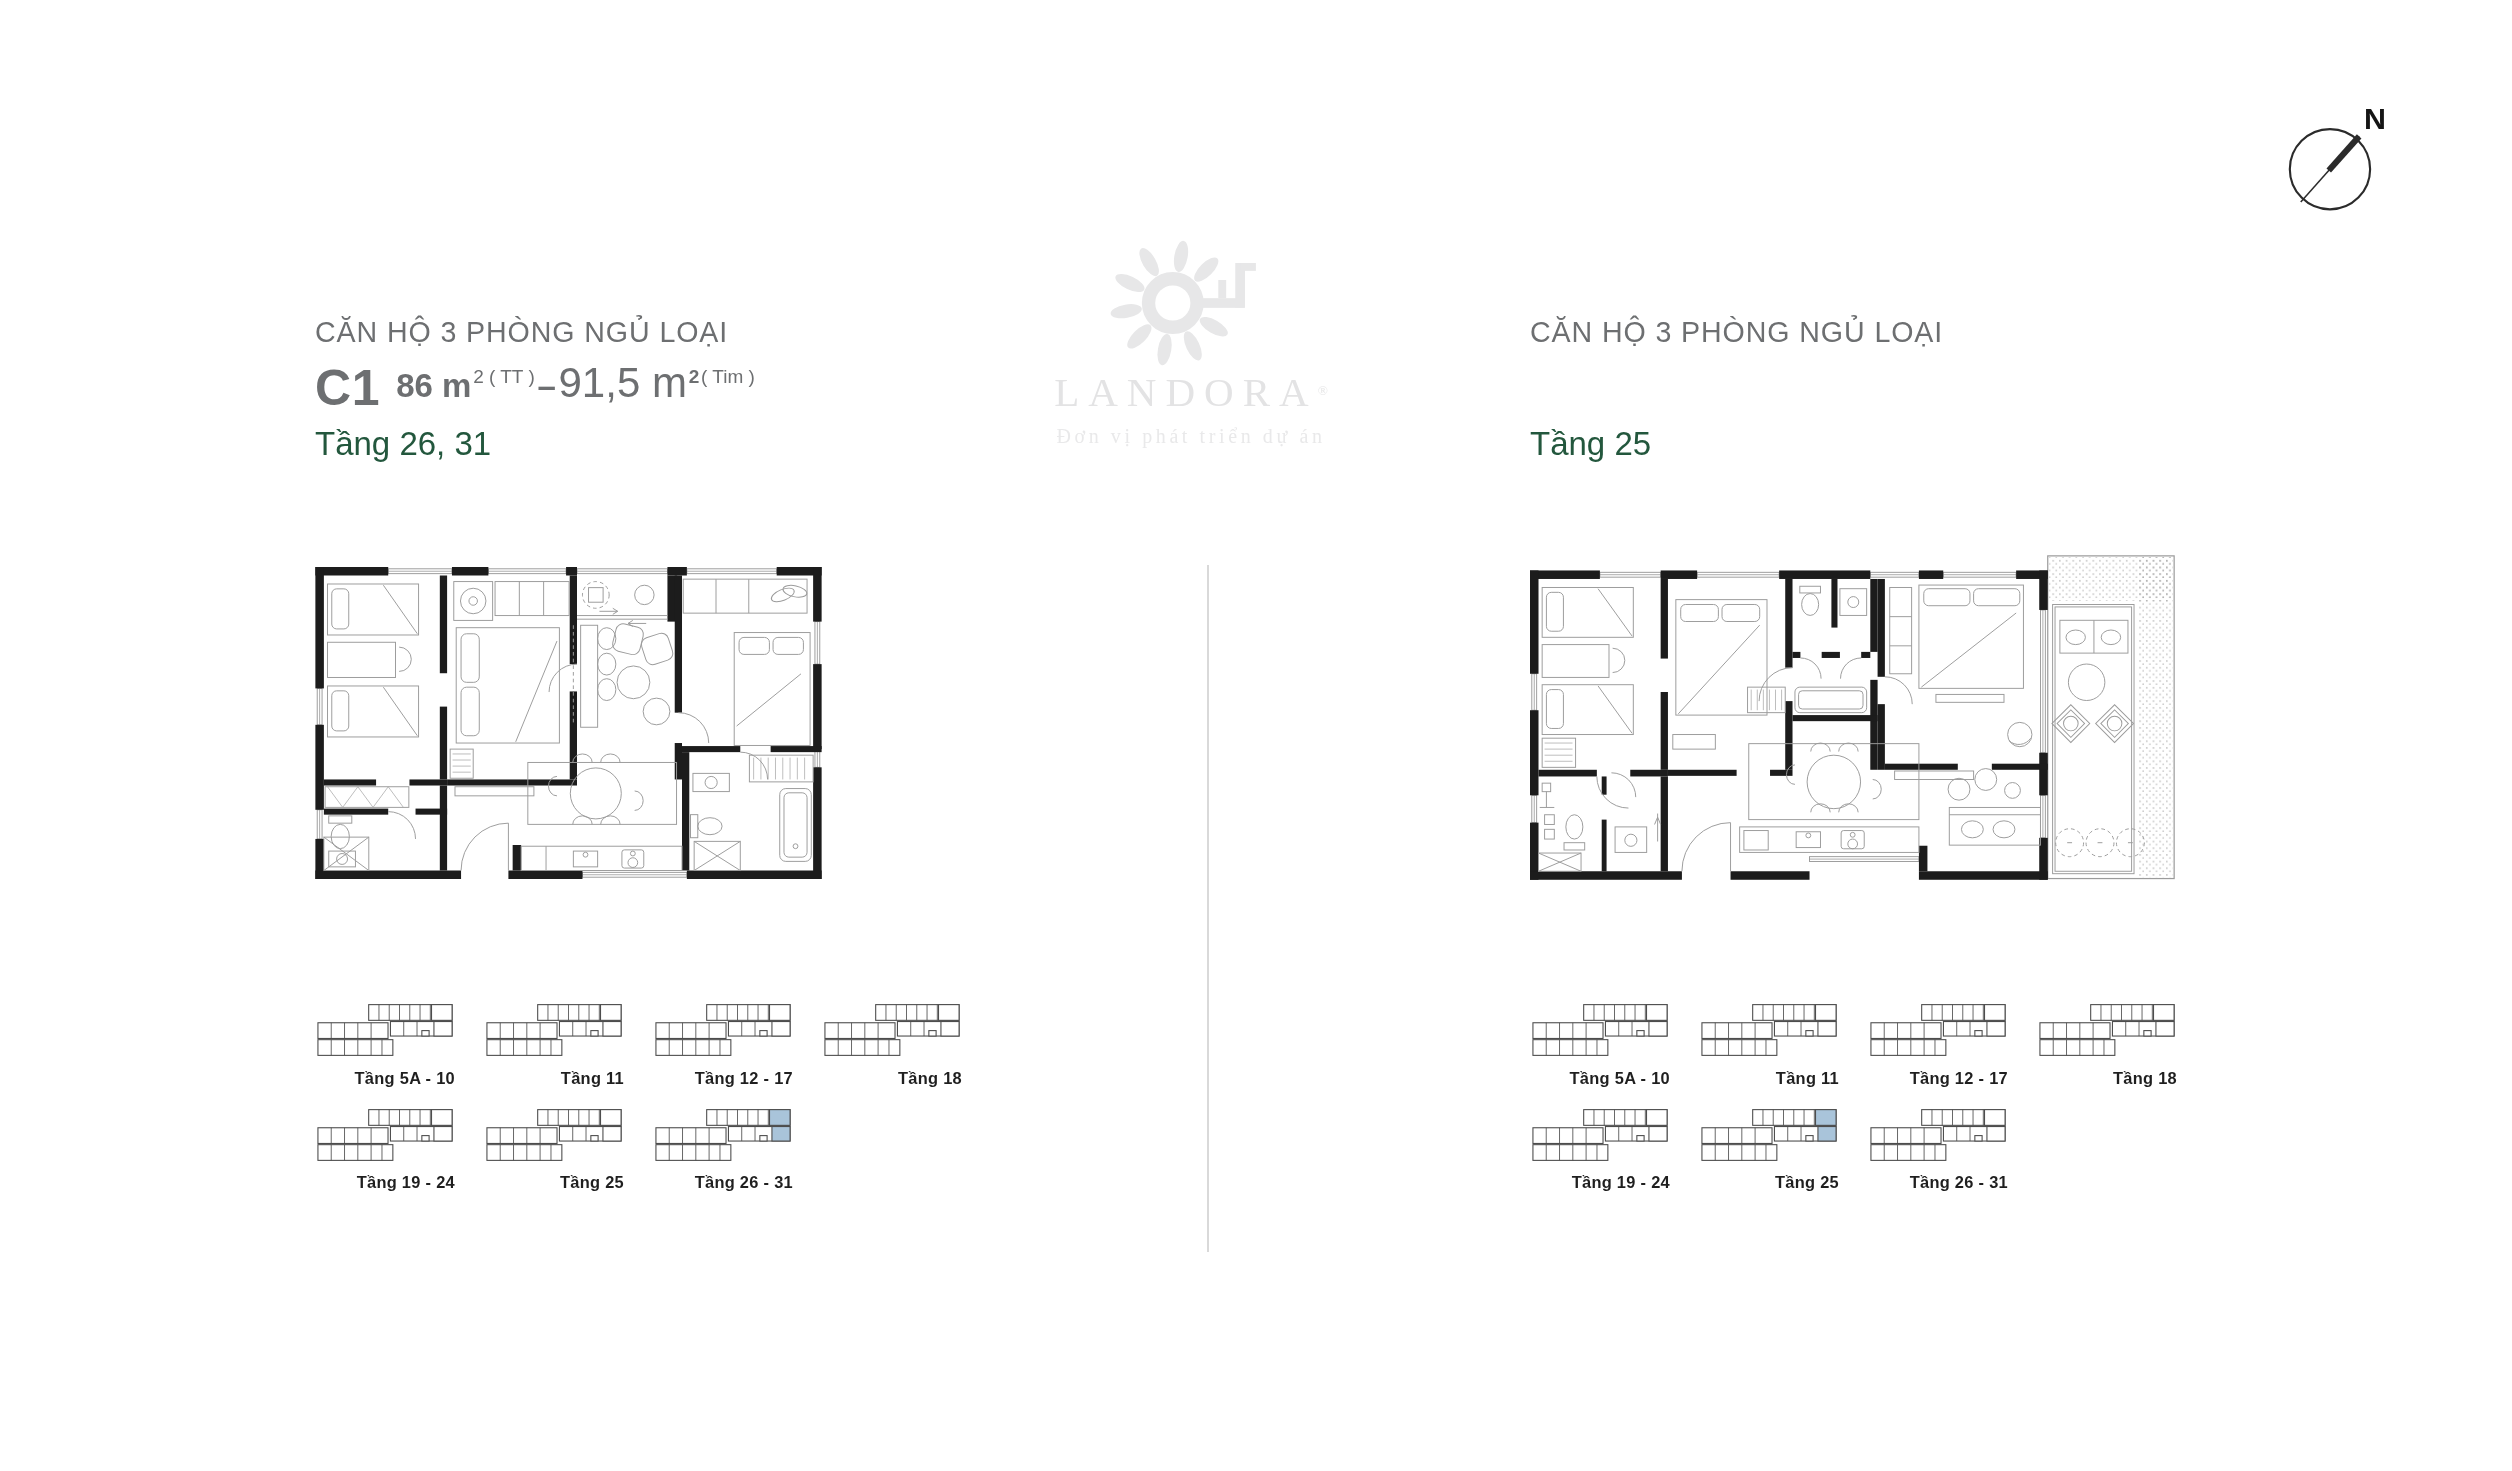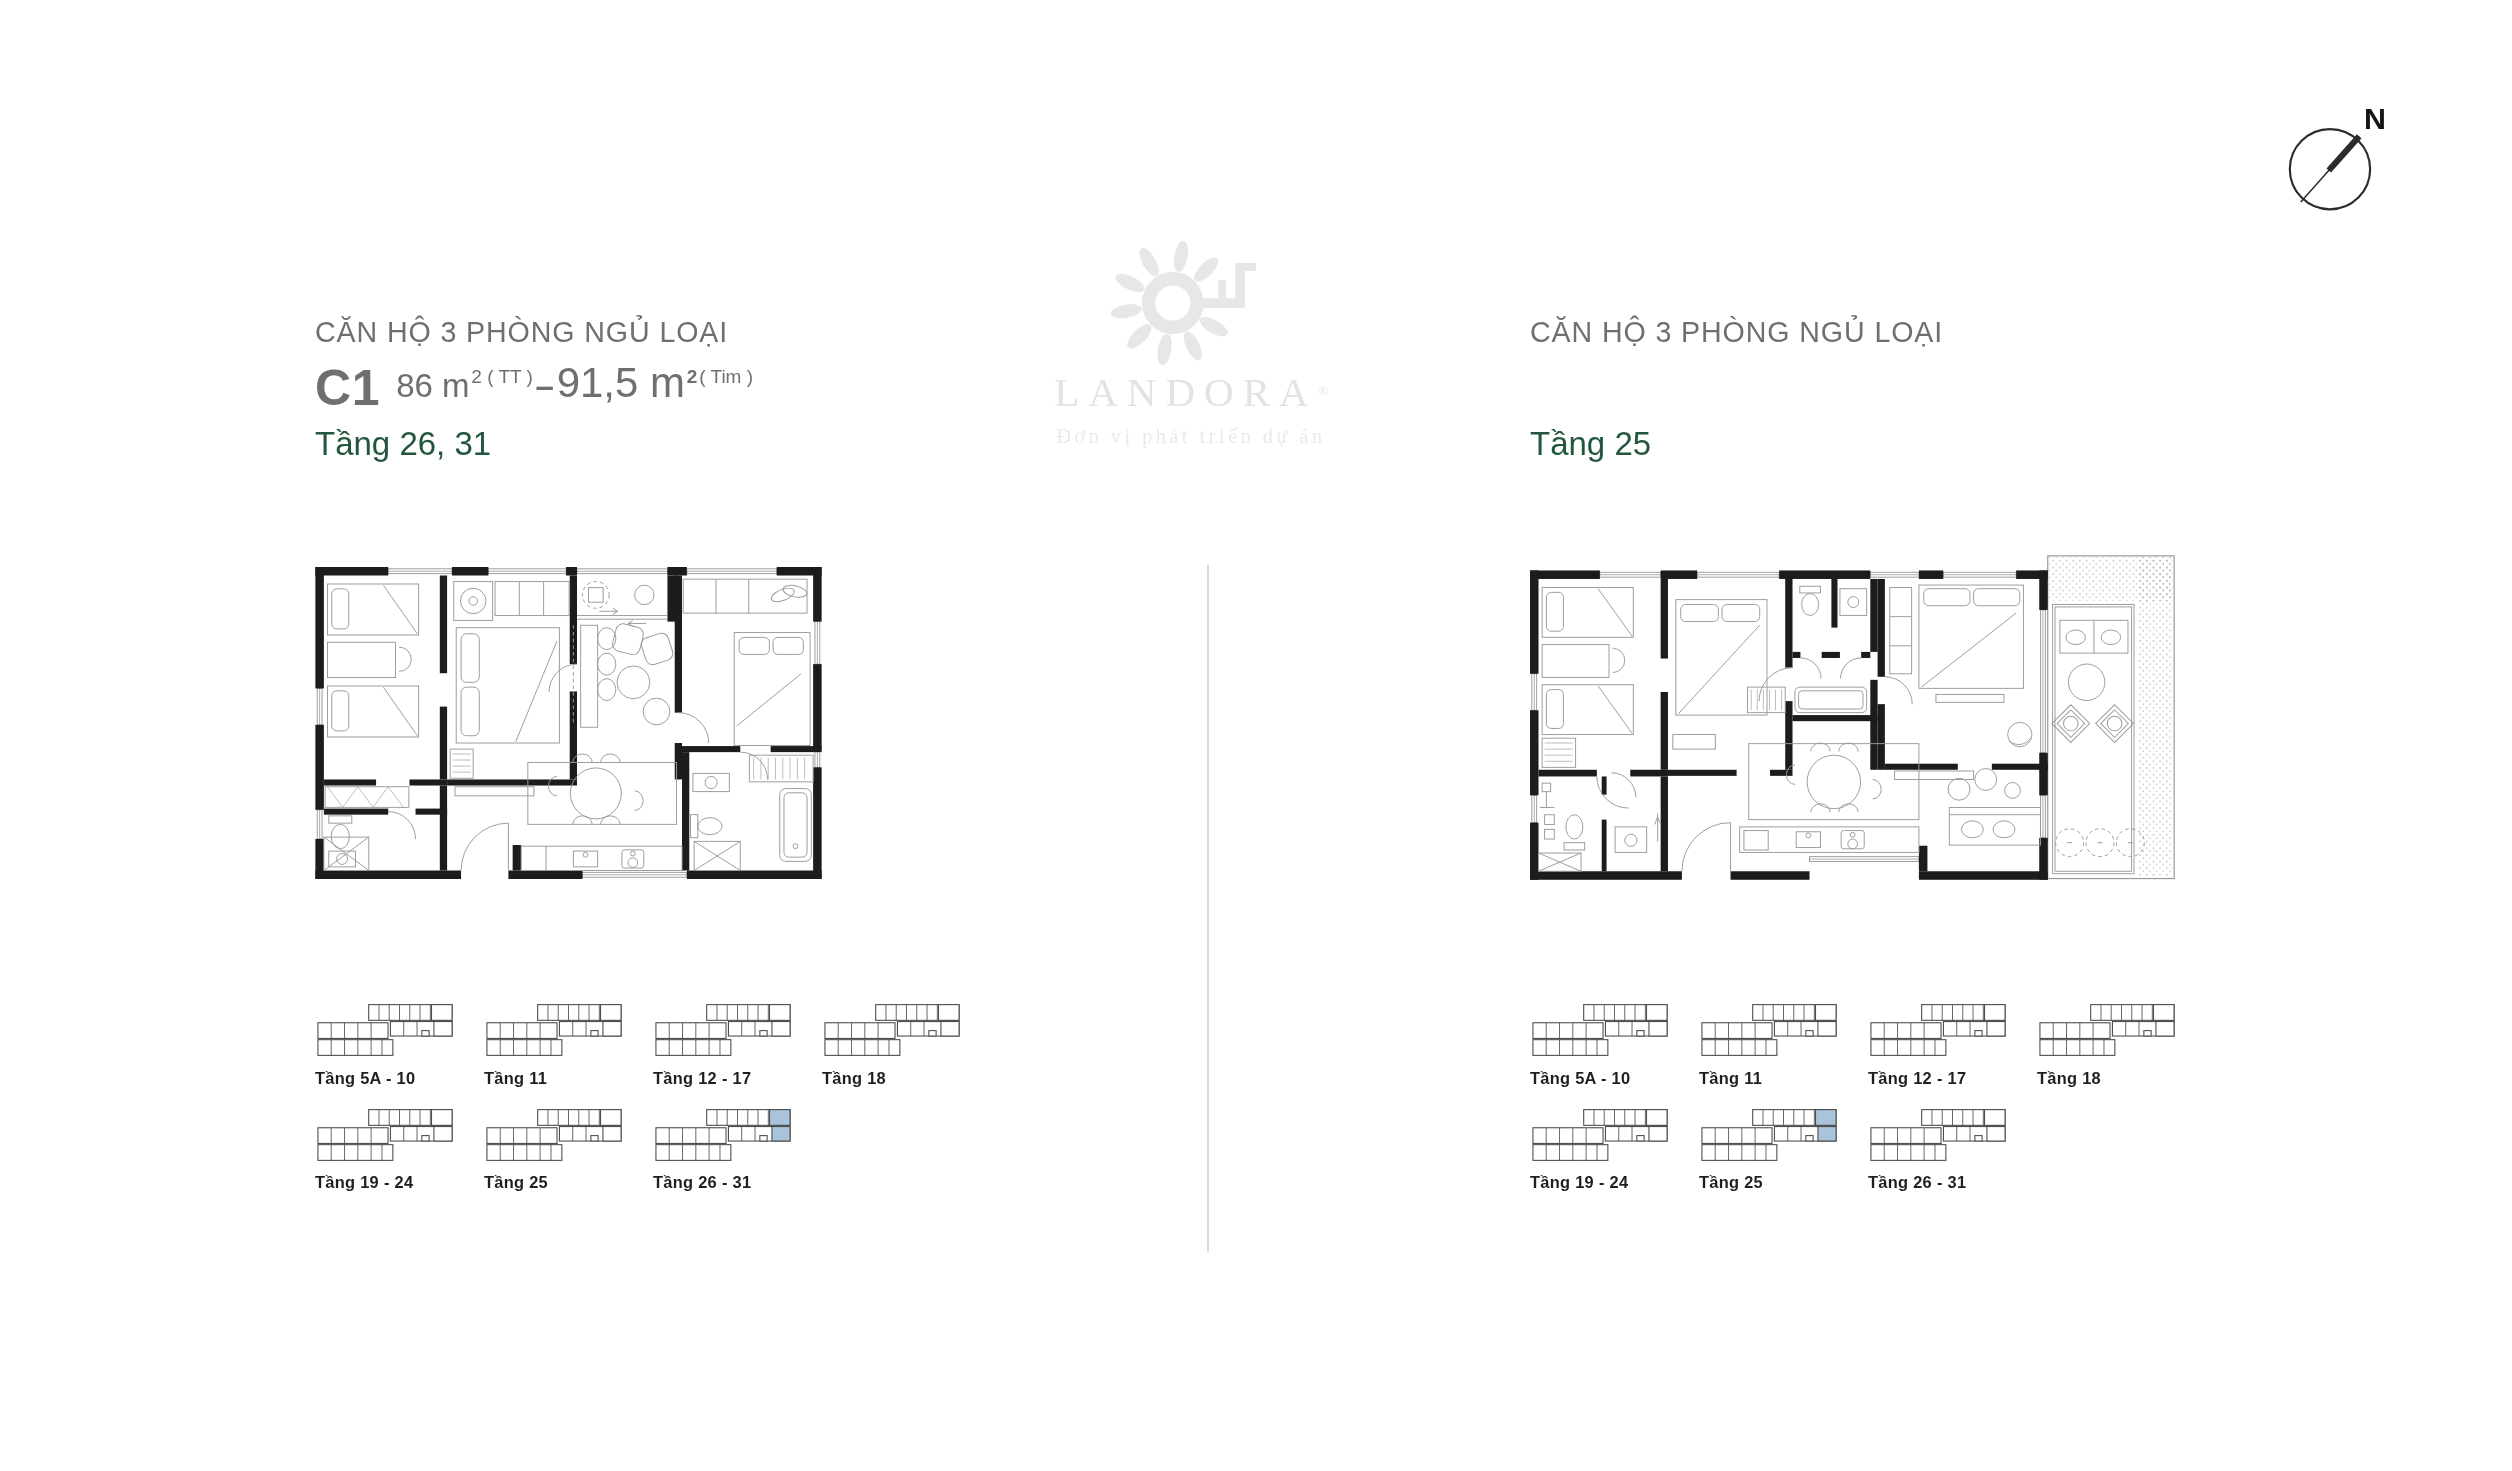--- a/index.html
+++ b/index.html
@@ -6,21 +6,21 @@
   body{width:2512px;height:1472px;position:relative;overflow:hidden;
        font-family:"Liberation Sans",sans-serif;-webkit-font-smoothing:antialiased;}
 
   
   .unit-header{position:absolute;top:284px;width:851px;color:#6d6f71;}
   .unit-header.left{left:315px;}
   .unit-header.right{left:1530px;}
   .category{font-size:28.6px;font-weight:400;letter-spacing:0.9px;color:#6d6f71;margin-top:32px;}
   .spec{margin-top:9.7px;display:flex;align-items:flex-start;column-gap:16px;color:#6d6f71;}
   .code{font-size:50px;font-weight:700;letter-spacing:0.6px;}
-  .area1{font-size:33px;font-weight:400;}
+  .area1{font-size:33px;font-weight:700;}
   .sup{font-size:19px;position:relative;top:-13.4px;margin-left:1.8px;font-weight:400;}
   .sup.b{font-weight:700;}
   .dash{font-size:33px;font-weight:700;}
   .area2{font-size:42px;font-weight:400;}
   .floors{position:absolute;top:425px;font-size:33px;font-weight:400;color:#23573d;}
   .floors.left{left:315px;}
   .floors.right{left:1530px;}
 
   
   .watermark{position:absolute;left:1027px;top:236px;width:328px;text-align:center;user-select:none;}
@@ -47,21 +47,21 @@
   .dash{stroke-dasharray:6 5;}
   .win{fill:#ffffff;stroke:#8e8e8e;stroke-width:1.4;}
   .winline{stroke:#8e8e8e;stroke-width:1.2;fill:none;}
   .hatch{stroke:#a5a5a5;stroke-width:1.2;fill:none;}
 
   
   .kp-grid{position:absolute;top:1001px;width:653px;display:flex;flex-wrap:wrap;
            column-gap:29px;row-gap:18px;}
   .kp-grid.left{left:315px;}
   .kp-grid.right{left:1530px;}
-  .kp{width:140px;text-align:left;}
+  .kp{width:140px;text-align:right;}
   .kp-svg{display:block;margin:0 auto;}
   .kp-shape{fill:#ffffff;stroke:#4d4d4d;stroke-width:1.8;}
   .kp-div{stroke:#4d4d4d;stroke-width:1.4;fill:none;}
   .hl{fill:#ffffff;stroke:#4d4d4d;stroke-width:1.8;}
   .kp.highlighted .hl{fill:#a9c4da;}
   .kp-label{margin-top:9.7px;font-size:16.4px;font-weight:700;color:#1f1f1f;letter-spacing:0.3px;}
 </style>
 </head>
 <body>
 

